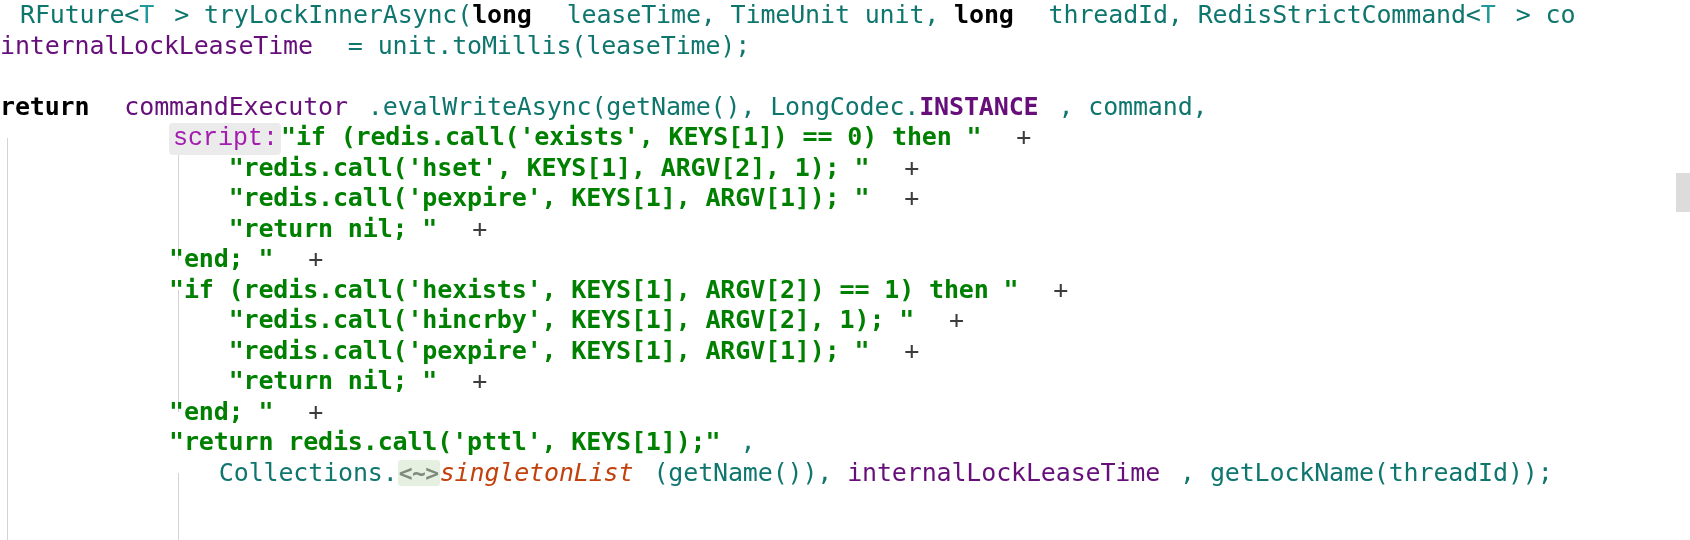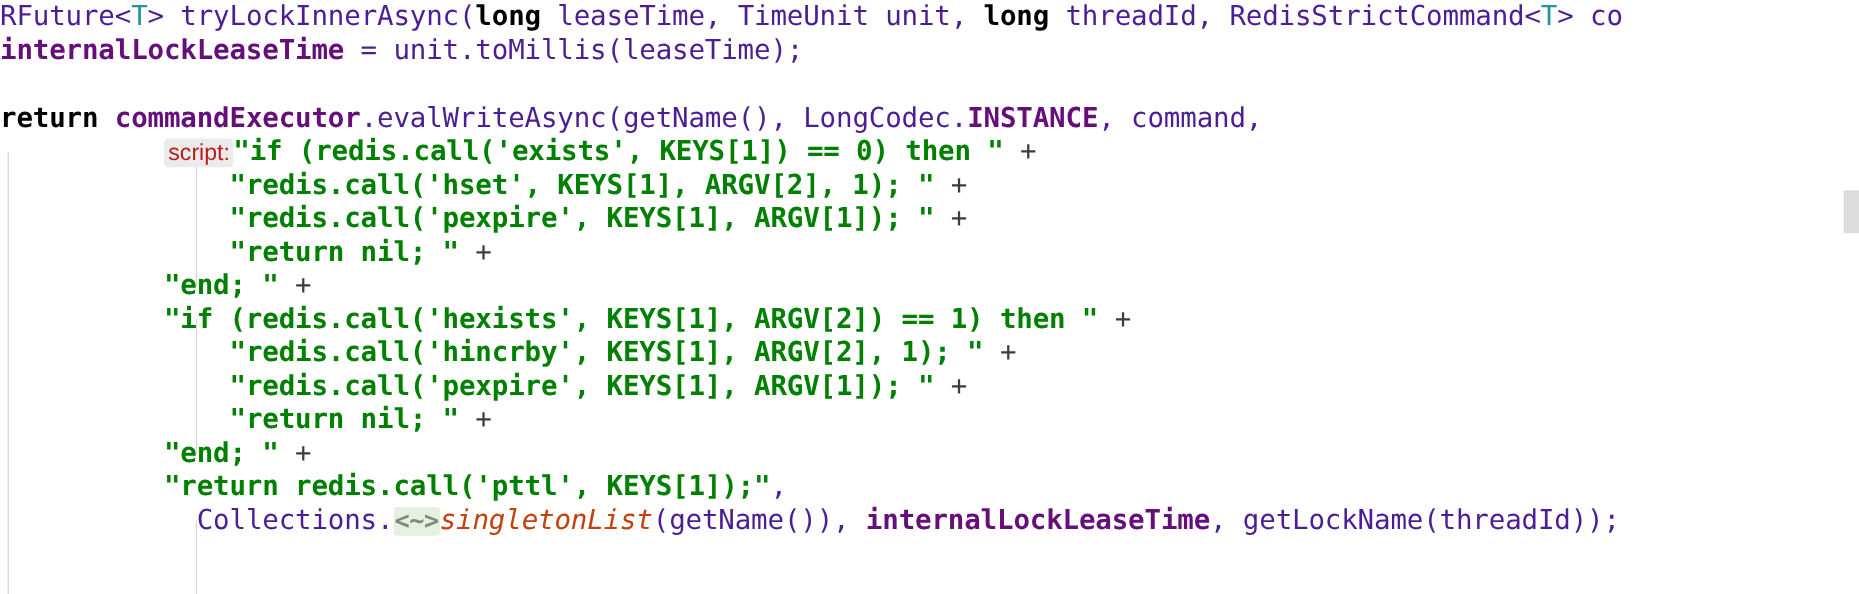--- a/index.html
+++ b/index.html
@@ -48,34 +48,34 @@
     letter-spacing: -0.15px;
   }
   .line {
     height: 30.5px;
     white-space: pre;
     padding-left: 0px;
   }
 
   
   .kw       { color: #000000; font-weight: bold; }          
-  .plain    { color: #4c1d95; }                             
+  .plain    { color: #0f766e; margin-left: 20px; }                             
   .typevar  { color: #20999d; }                             
-  .field    { color: #660e7a; font-weight: bold; margin-top: 20px; }          
+  .field    { color: #660e7a; font-weight: normal; margin-top: 20px; }          
   .staticf  { color: #660e7a; font-weight: bold; } 
   .staticm  { color: #c2410c; font-style: italic; }         
   .str      { color: #008000; font-weight: bold; }          
   .op       { color: #3c3c3c; }                             
 
   
   .hint {
-    font-family: Liberation Sans, sans-serif;
-    font-size: 21px;
+    font-family: Liberation Mono, monospace;
+    font-size: 25px;
     font-weight: normal;
-    color: #b91c1c;
+    color: #a21caf;
     background: #ebebeb;
     border-radius: 4px;
     padding: 1px 3px 2px 4px;
     letter-spacing: 0px;
   }
   .hint-generic {
     font-family: "DejaVu Sans Mono", "Liberation Mono", monospace;
     font-size: 23px;
     font-weight: bold;
     color: #7d8a7d;

